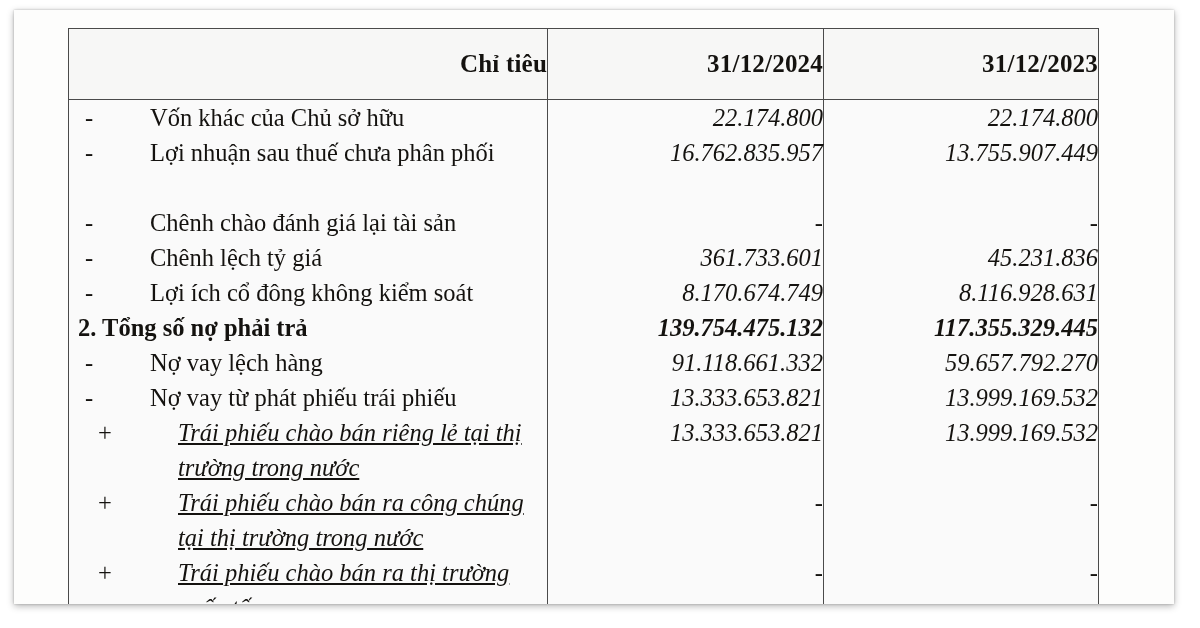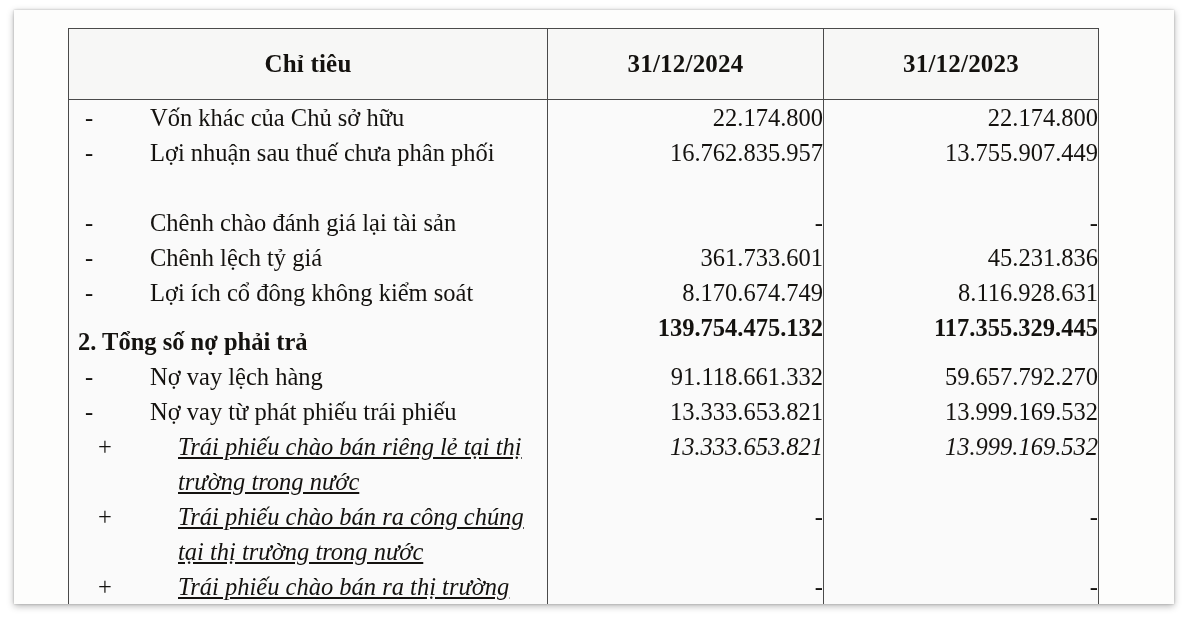--- a/index.html
+++ b/index.html
@@ -42,21 +42,21 @@
 
   #fin-table col.c-label  { width: 479px; }
   #fin-table col.c-v2024  { width: 276px; }
   #fin-table col.c-v2023  { width: 275px; }
 
   
   #fin-table thead th {
     border: 1.4px solid #4a4a4a;
     font-size: 25px;
     font-weight: bold;
-    text-align: center;
+    text-align: right;
     height: 70px;
     padding: 0;
     letter-spacing: .2px;
     background: #f7f7f6;
   }
 
   
   #fin-table tbody td {
     border-left: 1.4px solid #4a4a4a;
     border-right: 1.4px solid #4a4a4a;
@@ -89,27 +89,28 @@
   .marker.dash  { width: 48px; padding-left: 16px; }
   .marker.plus  { width: 48px; padding-left: 29px; }
   .marker.none  { width: 0px;  padding-left: 0px; }
 
   .lbl-text {
     flex: 1 1 auto;
     padding-right: 6px;
   }
   .lbl-text.ind-dash { padding-left: 17px; }
   .lbl-text.ind-plus { padding-left: 32px; text-decoration: underline; }
-  .lbl-text.ind-num  { padding-left: 9px; margin-top: 14px; }
+  .lbl-text.ind-num  { padding-left: 9px; }
 
   
   .val {
     text-align: right;
     padding-right: 15px;
     white-space: nowrap;
+    font-style: italic;
   }
 
   
   .r-bold  .lbl-text,
   .r-bold  .val,
   .r-bold  .marker { font-weight: bold; }
 
   .r-italic .lbl-text,
   .r-italic .val { font-style: italic; }
 

